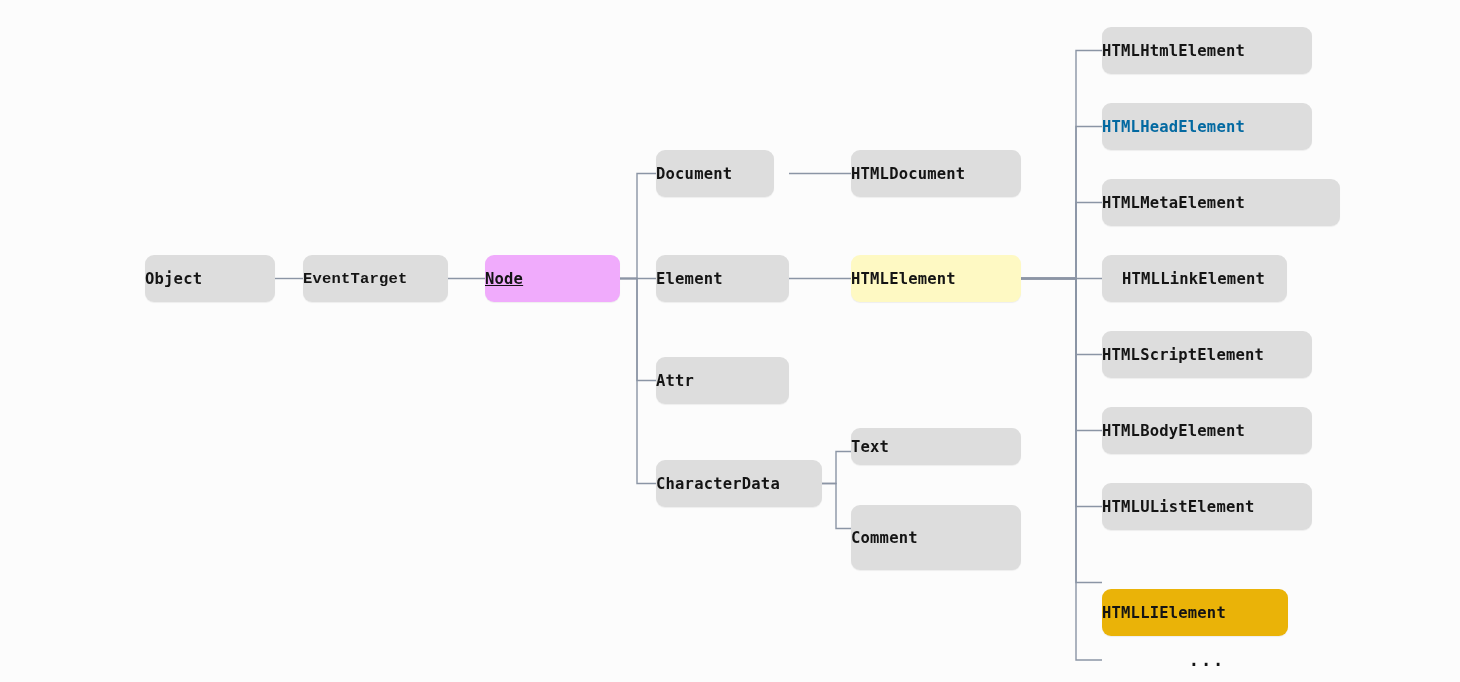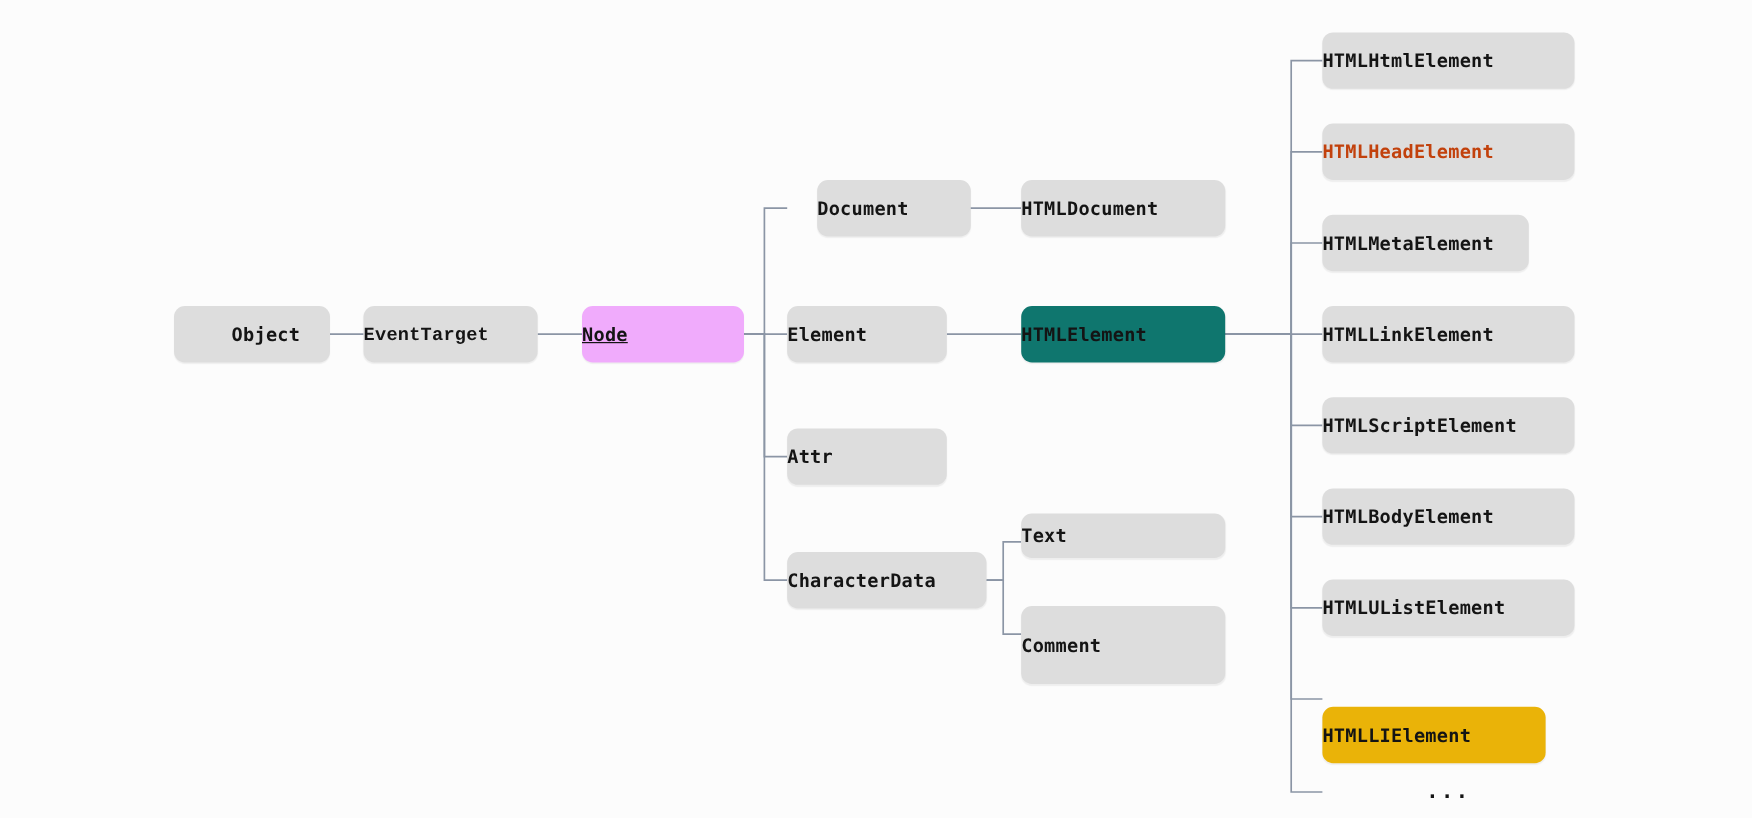--- a/index.html
+++ b/index.html
@@ -76,63 +76,63 @@
       <polyline points="1021,278.5 1076,278.5 1076,126.5 1102,126.5" fill="none" stroke="#8b95a5" stroke-width="1.4" stroke-linejoin="miter" stroke-linecap="butt"></polyline>
       <polyline points="1021,278.5 1076,278.5 1076,202.5 1102,202.5" fill="none" stroke="#8b95a5" stroke-width="1.4" stroke-linejoin="miter" stroke-linecap="butt"></polyline>
       <polyline points="1021,278.5 1102,278.5" fill="none" stroke="#8b95a5" stroke-width="1.4" stroke-linejoin="miter" stroke-linecap="butt"></polyline>
       <polyline points="1021,278.5 1076,278.5 1076,354.5 1102,354.5" fill="none" stroke="#8b95a5" stroke-width="1.4" stroke-linejoin="miter" stroke-linecap="butt"></polyline>
       <polyline points="1021,278.5 1076,278.5 1076,430.5 1102,430.5" fill="none" stroke="#8b95a5" stroke-width="1.4" stroke-linejoin="miter" stroke-linecap="butt"></polyline>
       <polyline points="1021,278.5 1076,278.5 1076,506.5 1102,506.5" fill="none" stroke="#8b95a5" stroke-width="1.4" stroke-linejoin="miter" stroke-linecap="butt"></polyline>
       <polyline points="1021,278.5 1076,278.5 1076,582.5 1102,582.5" fill="none" stroke="#8b95a5" stroke-width="1.4" stroke-linejoin="miter" stroke-linecap="butt"></polyline>
       <polyline points="1021,278.5 1076,278.5 1076,660 1102,660" fill="none" stroke="#8b95a5" stroke-width="1.4" stroke-linejoin="miter" stroke-linecap="butt"></polyline>
     </svg>
   <div id="node-layer">
-      <div class="node-box" style="left: 145px; top: 255px; width: 130px; height: 47px; background: rgb(221, 221, 221); color: rgb(20, 20, 20); padding-left: 48px;">
+      <div class="node-box" style="left: 145px; top: 255px; width: 130px; height: 47px; background: rgb(221, 221, 221); color: rgb(20, 20, 20);">
         <span class="node-label">Object</span>
       </div>
       <div class="node-box" style="left: 303px; top: 255px; width: 145px; height: 47px; background: rgb(221, 221, 221); color: rgb(20, 20, 20); font-family: Liberation Mono, monospace;">
         <span class="node-label">EventTarget</span>
       </div>
       <div class="node-box" style="left: 485px; top: 255px; width: 135px; height: 47px; background: #f0abfc; color: rgb(20, 20, 20); text-decoration: underline;">
         <span class="node-label">Node</span>
       </div>
-      <div class="node-box" style="left: 656px; top: 150px; width: 128px; height: 47px; background: rgb(221, 221, 221); color: rgb(20, 20, 20); margin-left: 25px;">
+      <div class="node-box" style="left: 656px; top: 150px; width: 118px; height: 47px; background: rgb(221, 221, 221); color: rgb(20, 20, 20);">
         <span class="node-label">Document</span>
       </div>
       <div class="node-box" style="left: 656px; top: 255px; width: 133px; height: 47px; background: rgb(221, 221, 221); color: rgb(20, 20, 20);">
         <span class="node-label">Element</span>
       </div>
       <div class="node-box" style="left: 656px; top: 357px; width: 133px; height: 47px; background: rgb(221, 221, 221); color: rgb(20, 20, 20);">
         <span class="node-label">Attr</span>
       </div>
       <div class="node-box" style="left: 656px; top: 460px; width: 166px; height: 47px; background: rgb(221, 221, 221); color: rgb(20, 20, 20);">
         <span class="node-label">CharacterData</span>
       </div>
       <div class="node-box" style="left: 851px; top: 150px; width: 170px; height: 47px; background: rgb(221, 221, 221); color: rgb(20, 20, 20);">
         <span class="node-label">HTMLDocument</span>
       </div>
-      <div class="node-box" style="left: 851px; top: 255px; width: 170px; height: 47px; background: #0f766e; color: rgb(20, 20, 20);">
+      <div class="node-box" style="left: 851px; top: 255px; width: 170px; height: 47px; background: #fef9c3; color: rgb(20, 20, 20);">
         <span class="node-label">HTMLElement</span>
       </div>
       <div class="node-box" style="left: 851px; top: 428px; width: 170px; height: 37px; background: rgb(221, 221, 221); color: rgb(20, 20, 20);">
         <span class="node-label">Text</span>
       </div>
       <div class="node-box" style="left: 851px; top: 505px; width: 170px; height: 65px; background: rgb(221, 221, 221); color: rgb(20, 20, 20);">
         <span class="node-label">Comment</span>
       </div>
       <div class="node-box" style="left: 1102px; top: 27px; width: 210px; height: 47px; background: rgb(221, 221, 221); color: rgb(20, 20, 20);">
         <span class="node-label">HTMLHtmlElement</span>
       </div>
-      <div class="node-box" style="left: 1102px; top: 103px; width: 210px; height: 47px; background: rgb(221, 221, 221); color: #c2410c;">
+      <div class="node-box" style="left: 1102px; top: 103px; width: 210px; height: 47px; background: rgb(221, 221, 221); color: #0369a1;">
         <span class="node-label">HTMLHeadElement</span>
       </div>
-      <div class="node-box" style="left: 1102px; top: 179px; width: 172px; height: 47px; background: rgb(221, 221, 221); color: rgb(20, 20, 20);">
+      <div class="node-box" style="left: 1102px; top: 179px; width: 238px; height: 47px; background: rgb(221, 221, 221); color: rgb(20, 20, 20);">
         <span class="node-label">HTMLMetaElement</span>
       </div>
-      <div class="node-box" style="left: 1102px; top: 255px; width: 210px; height: 47px; background: rgb(221, 221, 221); color: rgb(20, 20, 20);">
+      <div class="node-box" style="left: 1102px; top: 255px; width: 185px; height: 47px; background: rgb(221, 221, 221); color: rgb(20, 20, 20); padding-left: 20px;">
         <span class="node-label">HTMLLinkElement</span>
       </div>
       <div class="node-box" style="left: 1102px; top: 331px; width: 210px; height: 47px; background: rgb(221, 221, 221); color: rgb(20, 20, 20);">
         <span class="node-label">HTMLScriptElement</span>
       </div>
       <div class="node-box" style="left: 1102px; top: 407px; width: 210px; height: 47px; background: rgb(221, 221, 221); color: rgb(20, 20, 20);">
         <span class="node-label">HTMLBodyElement</span>
       </div>
       <div class="node-box" style="left: 1102px; top: 483px; width: 210px; height: 47px; background: rgb(221, 221, 221); color: rgb(20, 20, 20);">
         <span class="node-label">HTMLUListElement</span>

